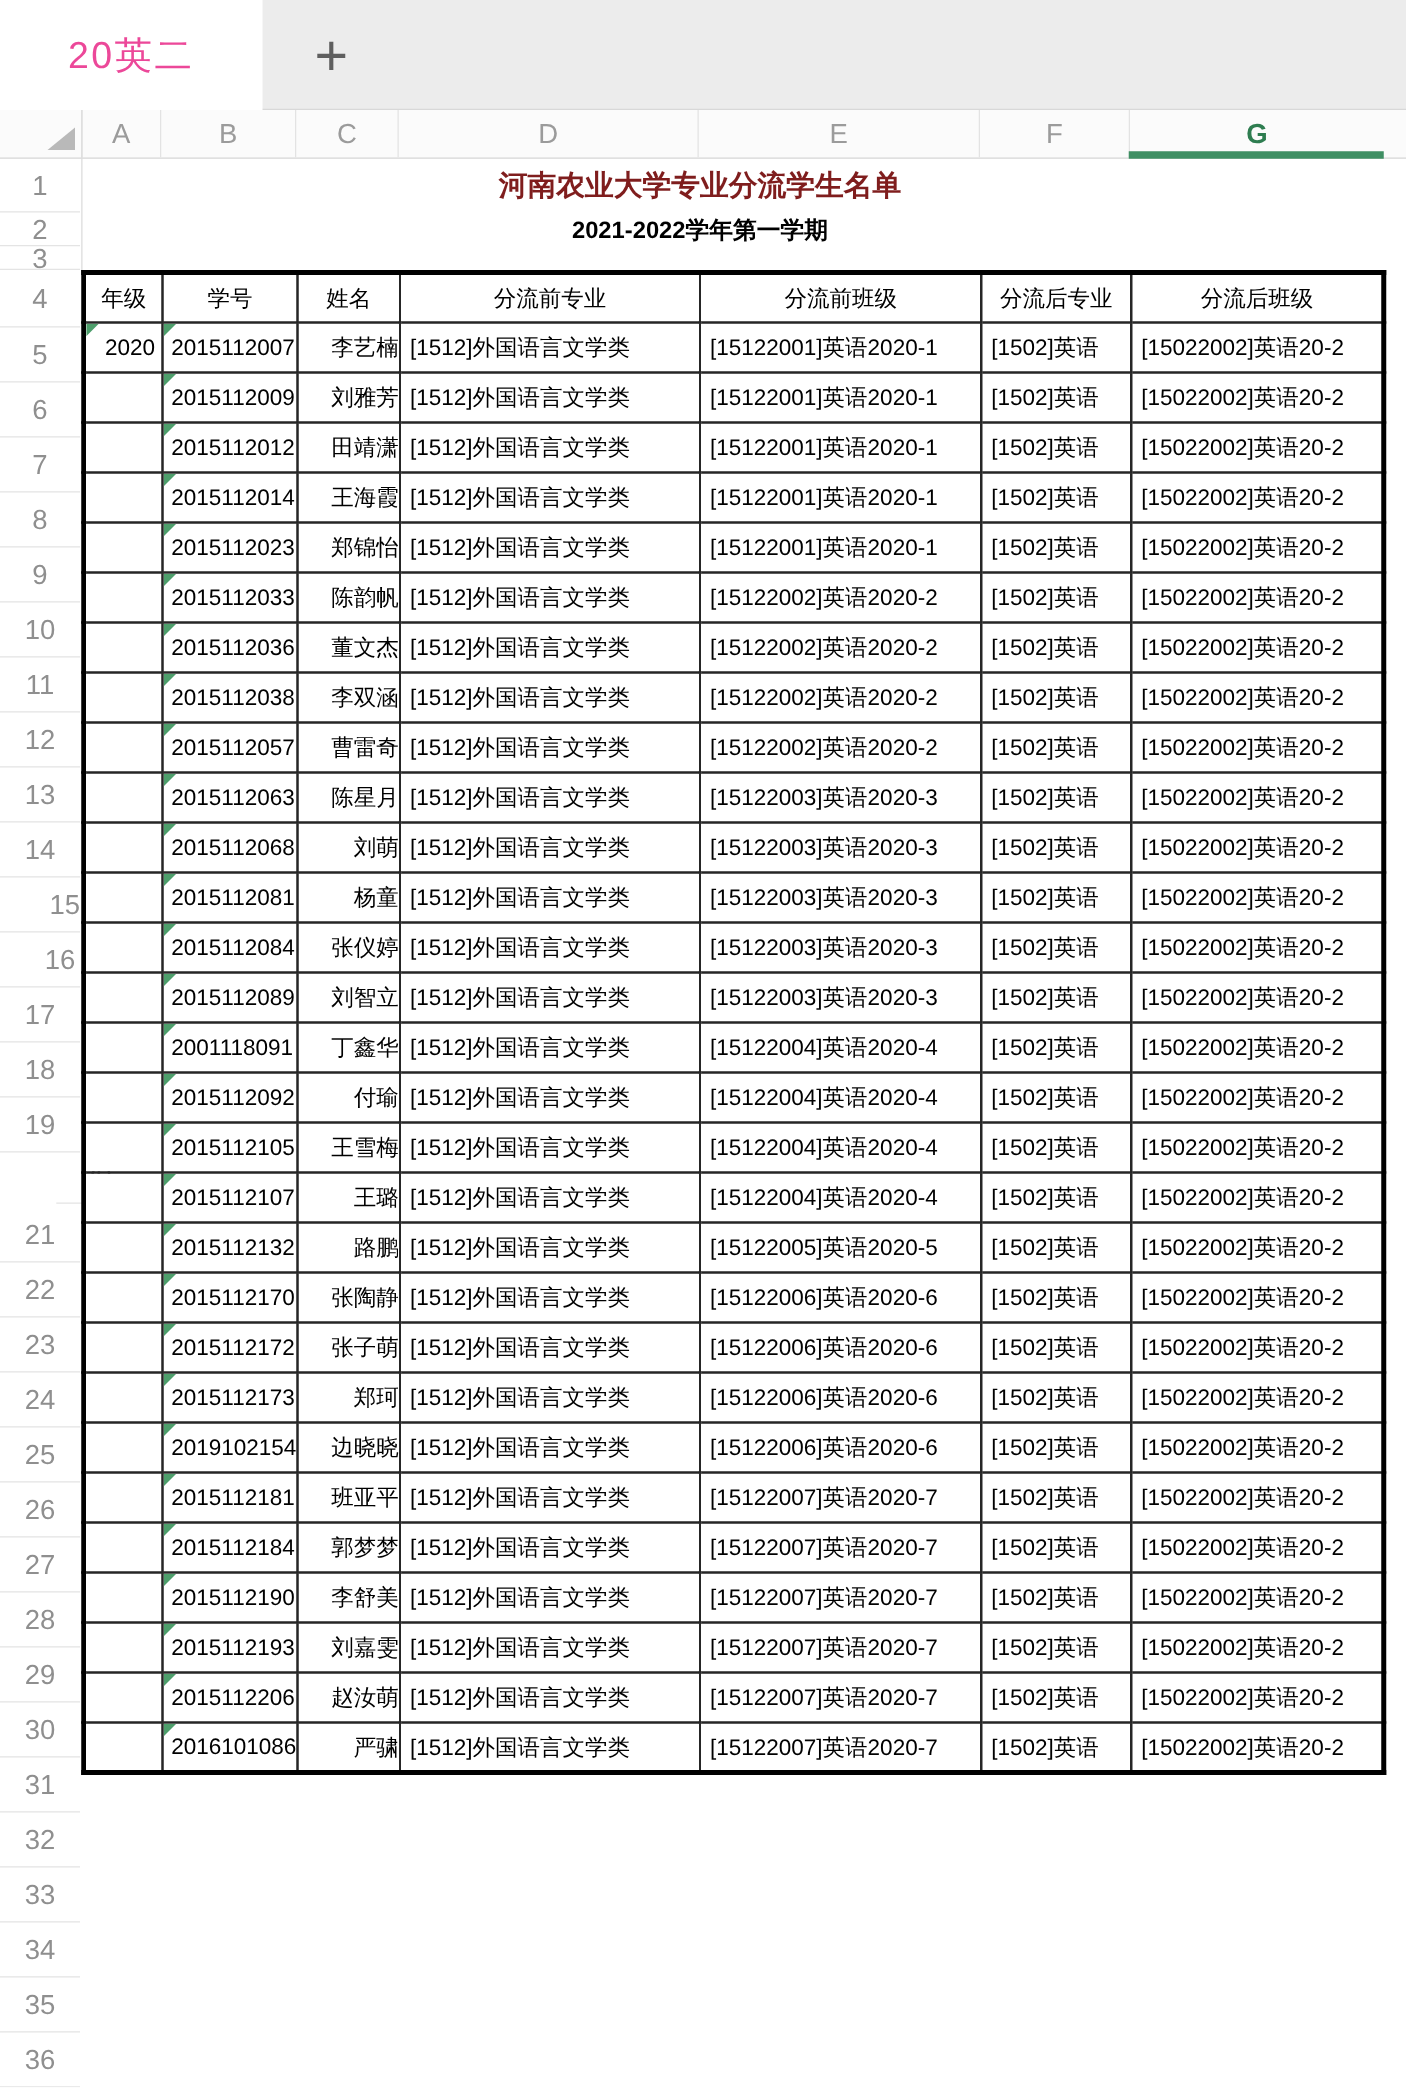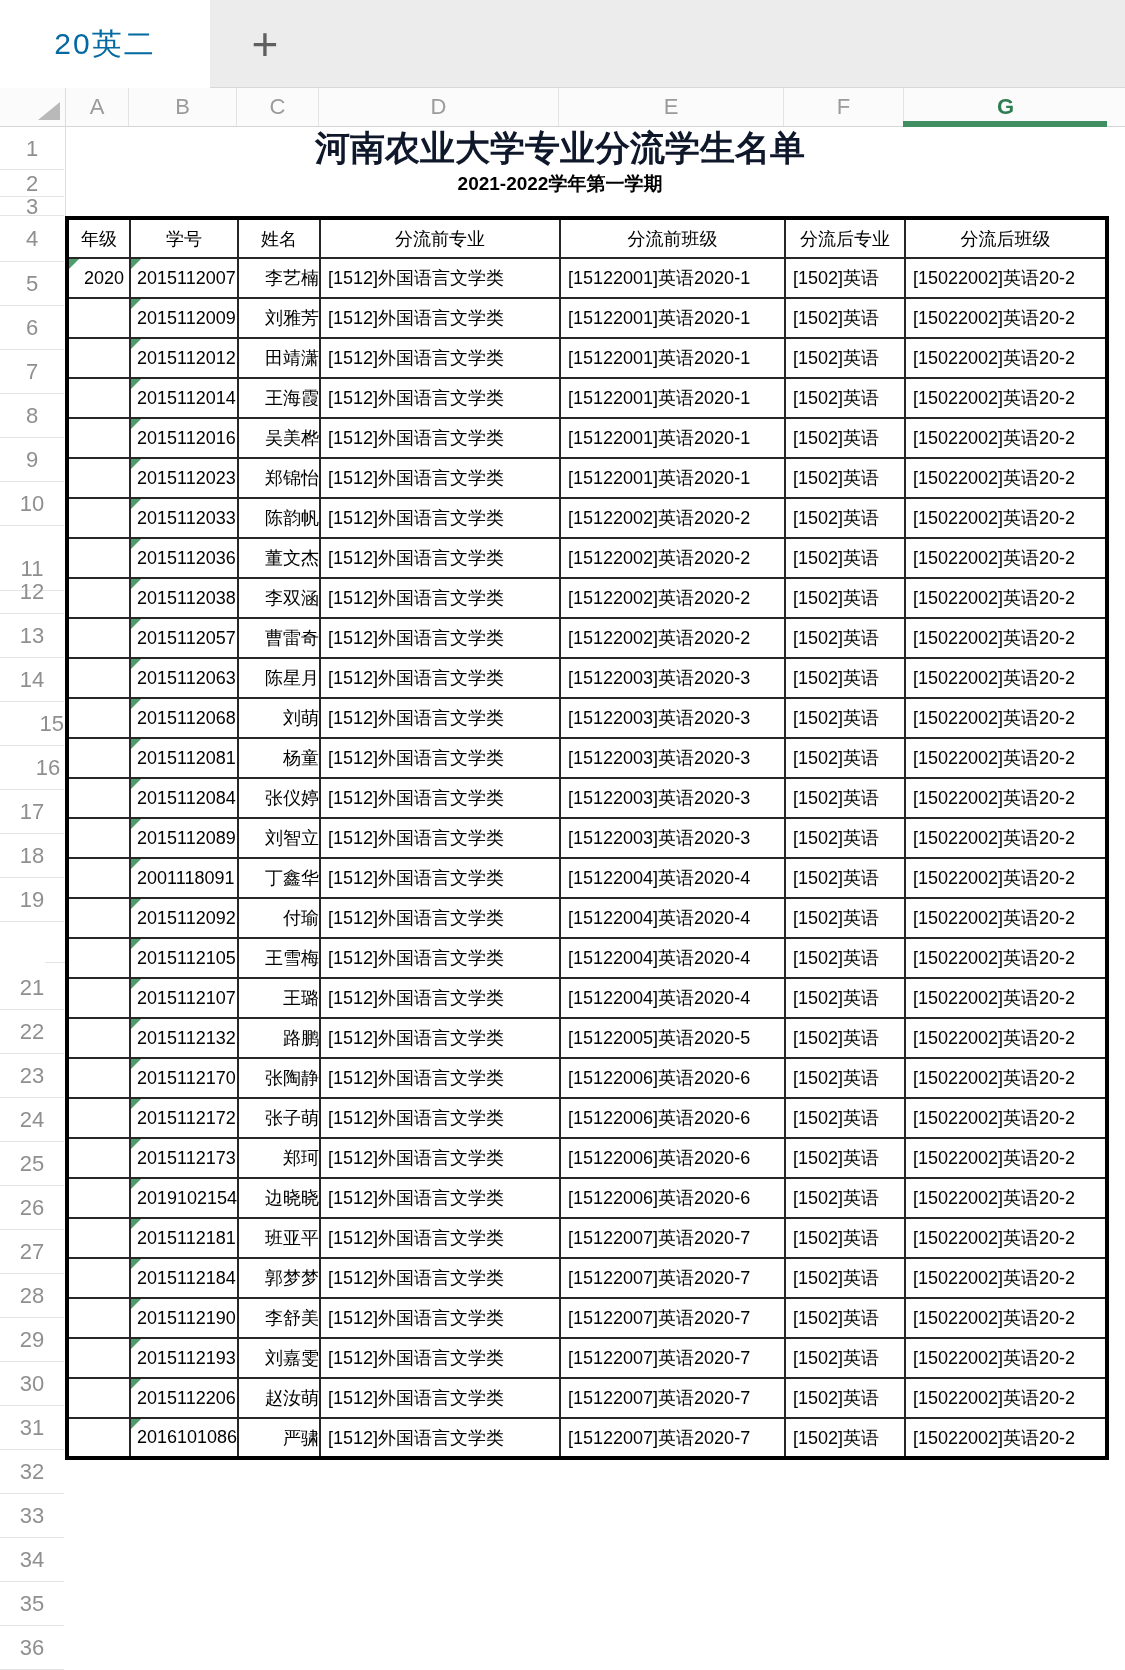--- a/index.html
+++ b/index.html
@@ -28,21 +28,21 @@
   .corner-triangle { position:absolute; left:38px; top:14px; width:0; height:0;
     border-left:22px solid transparent; border-bottom:18px solid #b9b9b9; }
   
   .gutter { position:absolute; left:0; top:127px; width:65px; height:1543px; }
   .rownum { position:absolute; left:0; width:64px; text-align:center;
     font-size:22px; color:#8f8f8f; border-bottom:1px solid #e4e4e4; overflow:hidden; }
   .vline-a { position:absolute; left:65px; top:88px; width:1px; height:128px; background:#dcdcdc; }
   
   .title-row { position:absolute; left:65px; top:127px; width:990px; height:43px;
     display:flex; align-items:center; justify-content:center;
-    font-size:35px; font-weight:bold; color:#0f172a; white-space:nowrap; }
+    font-size:23px; font-weight:bold; color:#7f1d1d; white-space:nowrap; }
   .subtitle-row { position:absolute; left:65px; top:170px; width:990px; height:27px;
     display:flex; align-items:center; justify-content:center;
     font-size:19px; font-weight:bold; color:#000; white-space:nowrap; }
   
   table.sheet { position:absolute; left:65px; top:216px; width:1040px;
     border-collapse:collapse; table-layout:fixed;
     border:4px solid #000; }
   table.sheet th, table.sheet td {
     border:2px solid #262626; font-weight:normal; color:#000;
     font-size:18px; white-space:nowrap; overflow:hidden; position:relative;
@@ -57,21 +57,21 @@
   .tri { position:absolute; left:0; top:0; width:0; height:0;
     border-top:10px solid #4d9e6b; border-right:10px solid transparent; }
 </style>
 </head>
 <body>
 
 <div class="screen">
 
   <div class="tabbar">
     <div class="tab-active">
-      <span style="color:#0369a1;">20英二</span>
+      <span style="color:#ec4899;">20英二</span>
     </div>
     <div class="tab-add">
       <span>+</span>
     </div>
   </div>
 
   <div class="colstrip">
     <div class="corner-triangle"></div>
   <div class="colletter" style="left: 65px; width: 63px;">A</div>
       <div class="colletter" style="left: 128px; width: 108px;">B</div>
@@ -88,21 +88,21 @@
       <div class="rownum" style="top: 0px; height: 43px; line-height: 43px;">1</div>
       <div class="rownum" style="top: 43px; height: 27px; line-height: 27px;">2</div>
       <div class="rownum" style="top: 70px; height: 19px; line-height: 19px;">3</div>
       <div class="rownum" style="top: 89px; height: 46px; line-height: 46px;">4</div>
       <div class="rownum" style="top: 135px; height: 44px; line-height: 44px;">5</div>
       <div class="rownum" style="top: 179px; height: 44px; line-height: 44px;">6</div>
       <div class="rownum" style="top: 223px; height: 44px; line-height: 44px;">7</div>
       <div class="rownum" style="top: 267px; height: 44px; line-height: 44px;">8</div>
       <div class="rownum" style="top: 311px; height: 44px; line-height: 44px;">9</div>
       <div class="rownum" style="top: 355px; height: 44px; line-height: 44px;">10</div>
-      <div class="rownum" style="top: 420px; height: 44px; line-height: 44px;">11</div>
+      <div class="rownum" style="top: 399px; height: 44px; line-height: 44px;">11</div>
       <div class="rownum" style="top: 443px; height: 44px; line-height: 44px;">12</div>
       <div class="rownum" style="top: 487px; height: 44px; line-height: 44px;">13</div>
       <div class="rownum" style="top: 531px; height: 44px; line-height: 44px;">14</div>
       <div class="rownum" style="top: 575px; height: 44px; line-height: 44px; text-align: right;">15</div>
       <div class="rownum" style="top: 619px; height: 44px; line-height: 44px; padding-left: 32px;">16</div>
       <div class="rownum" style="top: 663px; height: 44px; line-height: 44px;">17</div>
       <div class="rownum" style="top: 707px; height: 44px; line-height: 44px;">18</div>
       <div class="rownum" style="top: 751px; height: 44px; line-height: 44px;">19</div>
       <div class="rownum" style="top: 792px; height: 44px; line-height: 44px; margin-left: 45px;">20</div>
       <div class="rownum" style="top: 839px; height: 44px; line-height: 44px;">21</div>
@@ -179,29 +179,20 @@
           <td class="c-year"></td>
           <td class="c-id">2015112014<span class="tri"></span></td>
           <td class="c-name">王海霞</td>
           <td class="c-pre-major">[1512]外国语言文学类</td>
           <td class="c-pre-class">[15122001]英语2020-1</td>
           <td class="c-post-major">[1502]英语</td>
           <td class="c-post-class">[15022002]英语20-2</td>
         </tr>
         <tr>
           <td class="c-year"></td>
-          <td class="c-id">2015112016<span class="tri"></span></td>
-          <td class="c-name">吴美桦</td>
-          <td class="c-pre-major">[1512]外国语言文学类</td>
-          <td class="c-pre-class">[15122001]英语2020-1</td>
-          <td class="c-post-major">[1502]英语</td>
-          <td class="c-post-class">[15022002]英语20-2</td>
-        </tr>
-        <tr>
-          <td class="c-year"></td>
           <td class="c-id">2015112023<span class="tri"></span></td>
           <td class="c-name">郑锦怡</td>
           <td class="c-pre-major">[1512]外国语言文学类</td>
           <td class="c-pre-class">[15122001]英语2020-1</td>
           <td class="c-post-major">[1502]英语</td>
           <td class="c-post-class">[15022002]英语20-2</td>
         </tr>
         <tr>
           <td class="c-year"></td>
           <td class="c-id">2015112033<span class="tri"></span></td>

